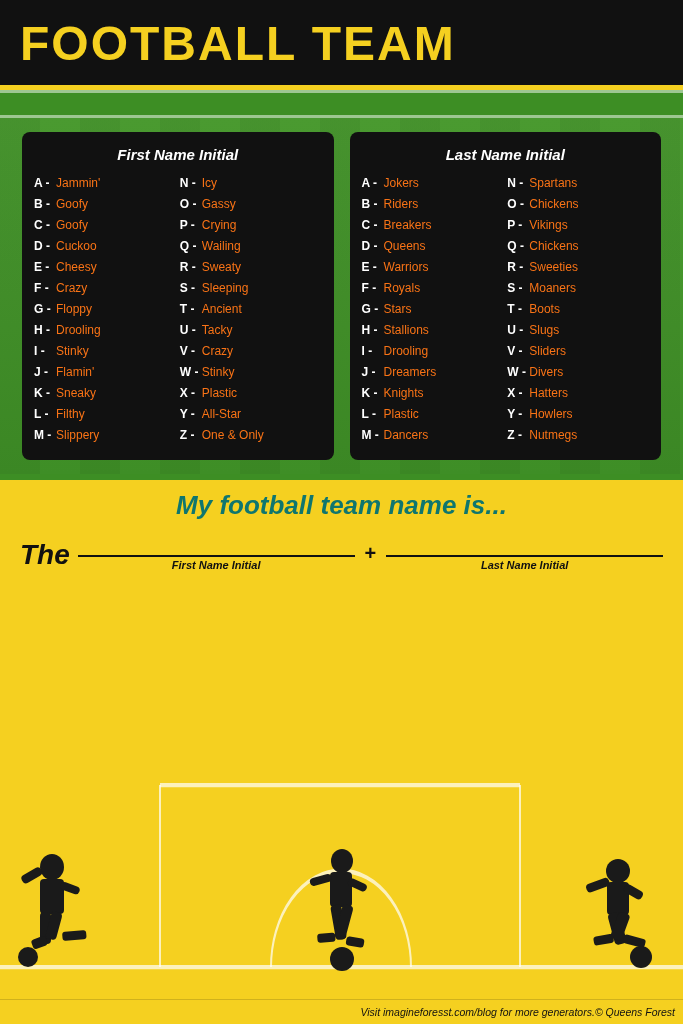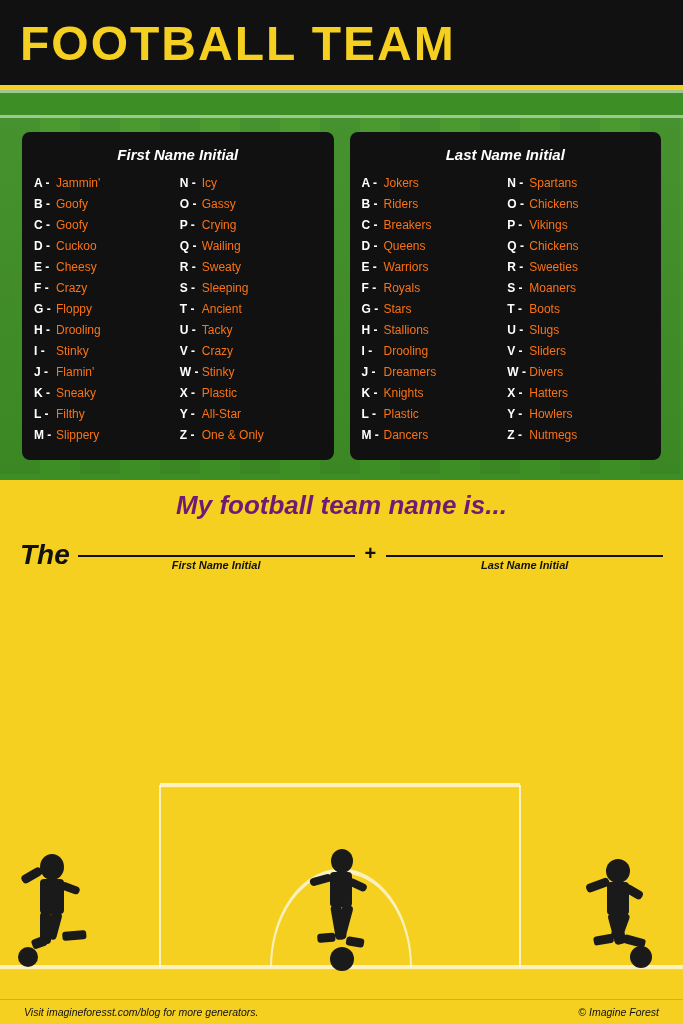--- a/index.html
+++ b/index.html
@@ -133,21 +133,21 @@
 
     .bottom-grass-top {
       height: 6px;
       background: #3d8e24;
     }
 
     .my-team-title {
       text-align: center;
       font-size: 26px;
       font-weight: bold;
-      color: #701a75;
+      color: #0f766e;
       padding: 10px 0 4px;
       font-style: italic;
     }
 
     .name-builder {
       display: flex;
       align-items: flex-start;
       padding: 4px 20px 0;
       position: relative;
     }
@@ -203,23 +203,23 @@
     .silhouettes-area {
       flex: 1;
       position: relative;
       overflow: hidden;
     }
 
     
     .footer {
       background: #f5d020;
       border-top: 1px solid rgba(0,0,0,0.15);
-      padding: 6px 24px;
-      display: flex;
-      justify-content: space-between;
+      padding: 6px 8px;
+      display: flex;
+      justify-content: flex-end;
       align-items: center;
     }
 
     .footer-left {
       font-size: 10.5px;
       color: #111;
       font-style: italic;
     }
 
     .footer-right {
@@ -586,18 +586,18 @@
           <rect x="62" y="85" width="22" height="9" rx="3" transform="rotate(15,62,85)"></rect>
 
           <circle cx="78" cy="108" r="11" fill="#1a1a1a"></circle>
         </g>
       </svg>
 
     </div>
 
     <div class="footer">
       <span class="footer-left">Visit imagineforesst.com/blog for more generators.</span>
-      <span class="footer-right">© Imagine Forest</span>
+      <span class="footer-right">© Queens Forest</span>
     </div>
 
   </div>
 
 </div>
 
 </body></html>

